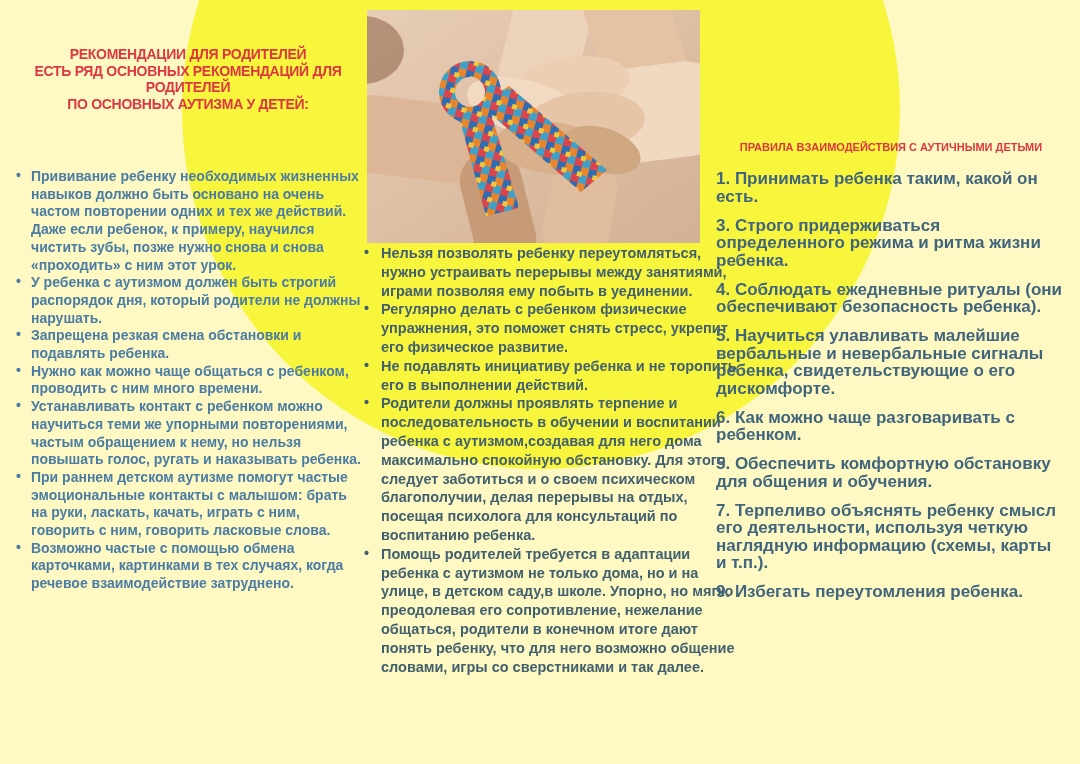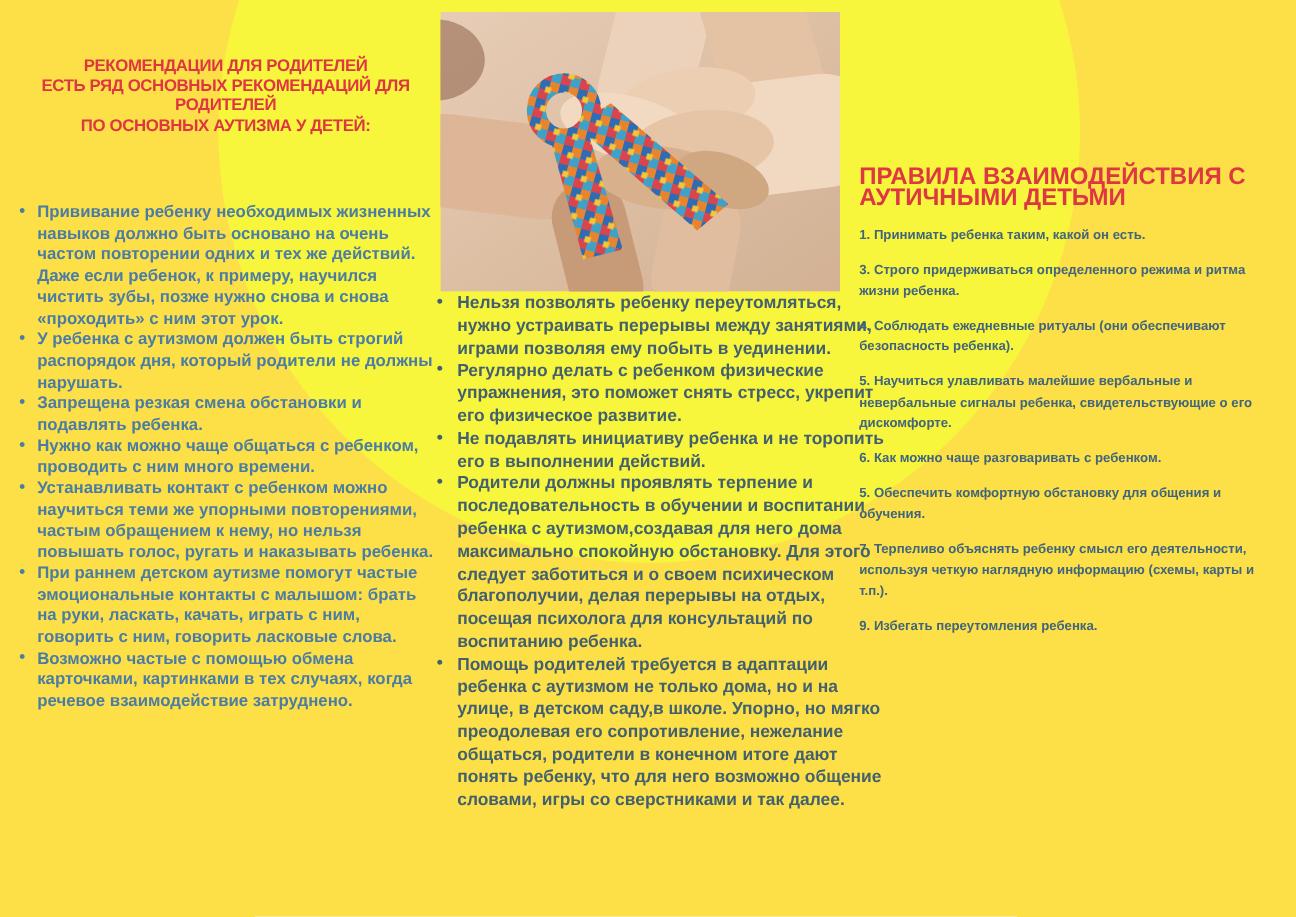--- a/index.html
+++ b/index.html
@@ -1,18 +1,18 @@
 <!DOCTYPE html>
 <html lang="ru"><head>
 <meta charset="utf-8">
 <style>
   html,body{margin:0;padding:0;background:#ffffff;}
   .page{
     position:relative;width:1080px;height:764px;overflow:hidden;
-    background:#fde047;
+    background:#fef9c3;
     font-family:"Liberation Sans",sans-serif;font-weight:700;
   }
   .yellow-circle{
     position:absolute;left:182px;top:-249px;width:718px;height:718px;
     border-radius:50%;background:#F8F53D;
   }
   .col{position:absolute;}
   
   .col-left{left:14px;top:46px;width:348px;}
   .left-heading{color:#DD3742;font-size:14px;line-height:16.5px;text-align:center;letter-spacing:-0.3px;}
@@ -22,22 +22,22 @@
   
   .photo{position:absolute;left:367px;top:10px;width:333px;height:233px;margin:0;}
   .photo svg{display:block;}
   
   .col-mid{left:358px;top:244px;width:386px;}
   .mid-list{list-style:none;margin:0;padding:0;color:#42606E;font-size:14.5px;line-height:18.8px;}
   .mid-list li{position:relative;padding-left:23px;}
   .mid-list .bullet{position:absolute;left:6px;top:-1px;}
   
   .col-right{left:716px;top:138px;width:350px;}
-  .right-heading{color:#DD3742;font-size:20px;line-height:18px;text-align:left;margin:0 0 14px 0;}
-  .right-list{list-style:none;margin:0;padding:0;color:#40657D;font-size:11px;line-height:17.5px;}
+  .right-heading{color:#DD3742;font-size:11px;line-height:18px;text-align:center;margin:0 0 14px 0;}
+  .right-list{list-style:none;margin:0;padding:0;color:#40657D;font-size:17px;line-height:17.5px;}
   .right-list li{margin-bottom:11.5px;}
 </style>
 </head>
 <body>
 
 <div class="page">
 
   <div class="yellow-circle"></div>
 
   <aside class="col col-left">

